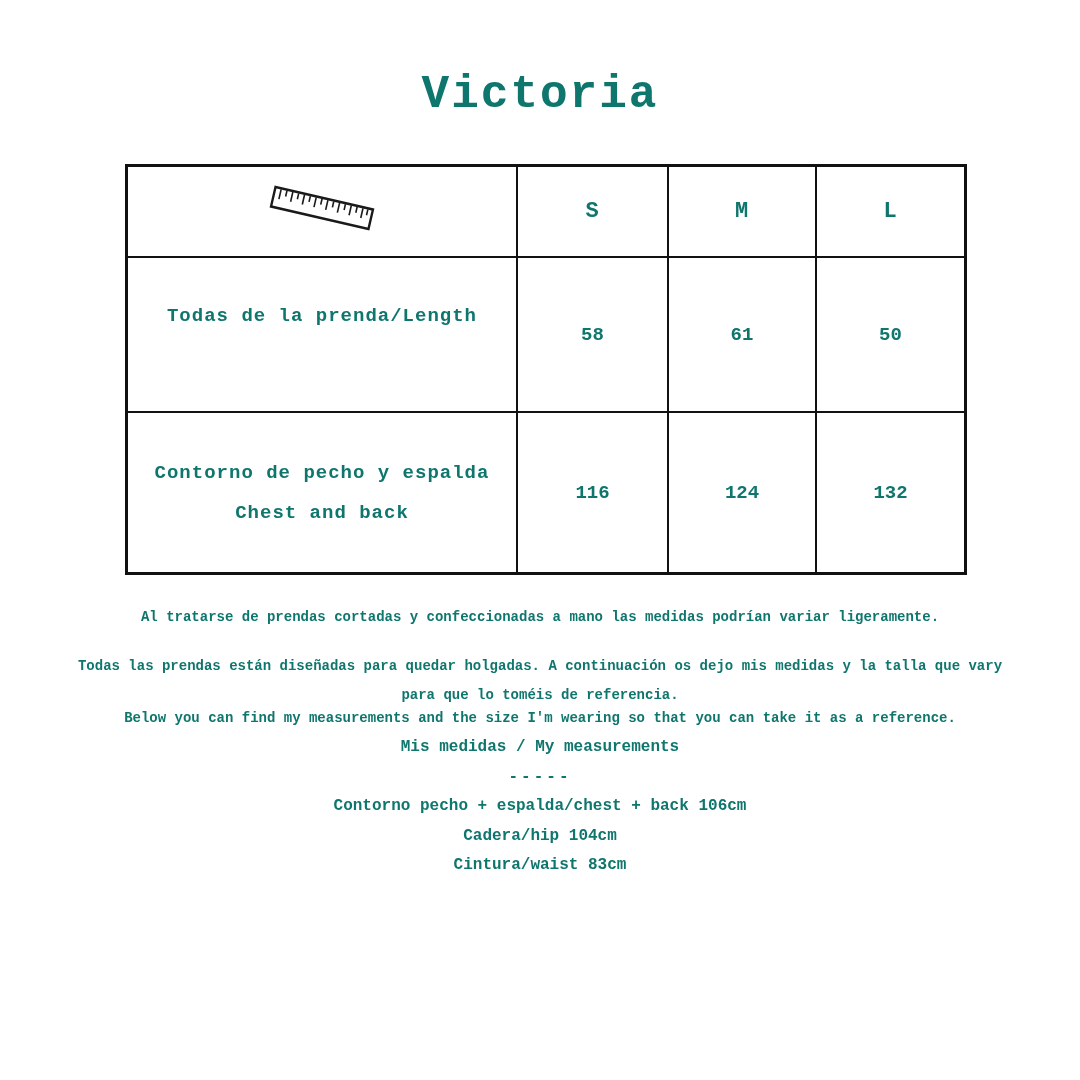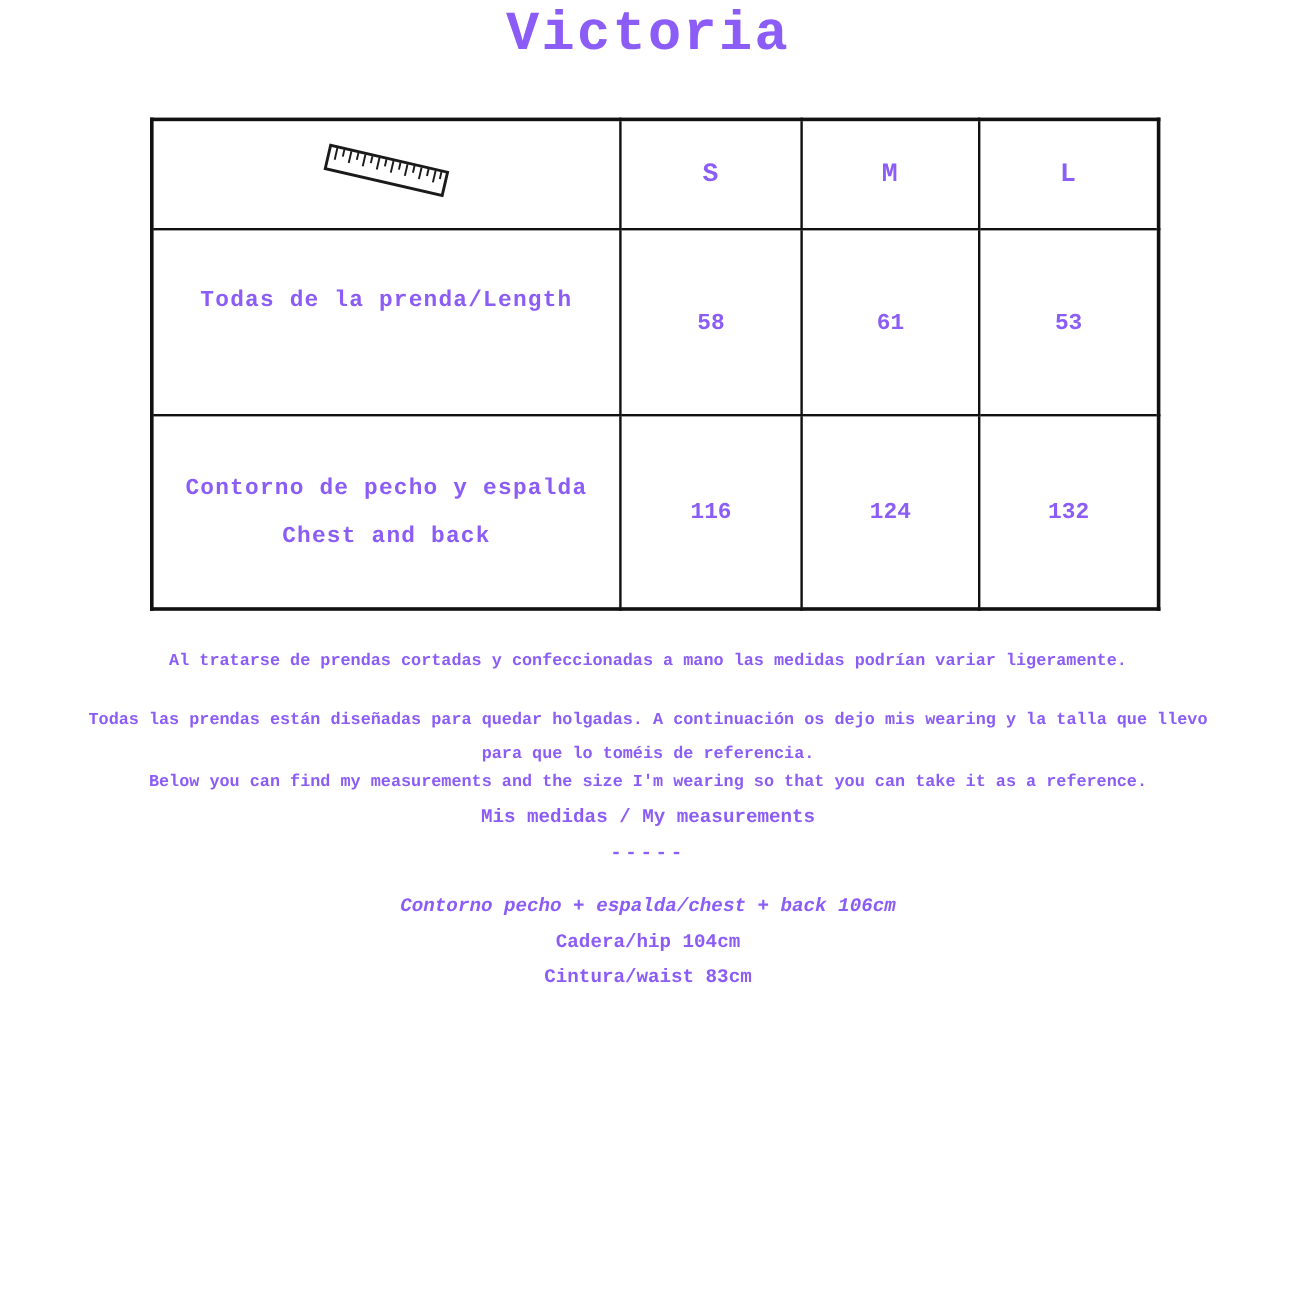--- a/index.html
+++ b/index.html
@@ -5,25 +5,26 @@
   html, body {
     margin: 0;
     padding: 0;
     background: #ffffff;
   }
   .page {
     position: relative;
     width: 1080px;
     height: 1080px;
     background: #ffffff;
-    color: #8b5cf6;
+    color: #0f766e;
     font-family: "Liberation Mono", "DejaVu Sans Mono", monospace;
     font-weight: 700;
     overflow: hidden;
     box-sizing: border-box;
+    padding-top: 66px;
   }
   .title {
     margin: 0;
     text-align: center;
     font-size: 46px;
     letter-spacing: 2px;
     line-height: 58px;
     font-weight: 700;
   }
   table.size-chart {
@@ -66,21 +67,21 @@
   .note-5 { margin-top: 3px; }
   .personal {
     font-size: 16px;
     text-align: center;
     line-height: 22px;
   }
   .pm-size   { margin-top: 58px; }
   .pm-head   { margin-top: 8px; }
   .pm-divider{ margin-top: 8px; letter-spacing: 3px; }
   .pm-item-0 { margin-top: 10px; }
-  .pm-item-1 { margin-top: 22px; font-style: italic; }
+  .pm-item-1 { margin-top: 7px; }
   .pm-item-2 { margin-top: 8px; }
   .pm-item-3 { margin-top: 7px; }
 </style>
 </head>
 <body>
 
 <div class="page">
 
   <h1 class="title">Victoria</h1>
 
@@ -115,37 +116,37 @@
         <td class="c2">S</td>
         <td class="c3">M</td>
         <td class="c4">L</td>
       </tr>
       <tr class="r1">
         <td class="c1 label-cell">
           <span class="lbl-line">Todas de la prenda/Length</span>
         </td>
         <td class="c2">58</td>
         <td class="c3">61</td>
-        <td class="c4">53</td>
+        <td class="c4">50</td>
       </tr>
       <tr class="r2">
         <td class="c1 label-cell">
           <div class="lbl-line">Contorno de pecho y espalda</div>
           <div class="lbl-line">Chest and back</div>
         </td>
         <td class="c2">116</td>
         <td class="c3">124</td>
         <td class="c4">132</td>
       </tr>
     </tbody>
   </table>
 
   <div class="notes">
     <div class="note-1">Al tratarse de prendas cortadas y confeccionadas a mano las medidas podrían variar ligeramente.</div>
-    <div class="note-3">Todas las prendas están diseñadas para quedar holgadas. A continuación os dejo mis wearing y la talla que llevo</div>
+    <div class="note-3">Todas las prendas están diseñadas para quedar holgadas. A continuación os dejo mis medidas y la talla que vary</div>
     <div class="note-4">para que lo toméis de referencia.</div>
     <div class="note-5">Below you can find my measurements and the size I'm wearing so that you can take it as a reference.</div>
   </div>
 
   <div class="personal">
     <div class="pm-head">Mis medidas / My measurements</div>
     <div class="pm-divider">-----</div>
     <div class="pm-item-1">Contorno pecho + espalda/chest + back 106cm</div>
     <div class="pm-item-2">Cadera/hip 104cm</div>
     <div class="pm-item-3">Cintura/waist 83cm</div>

